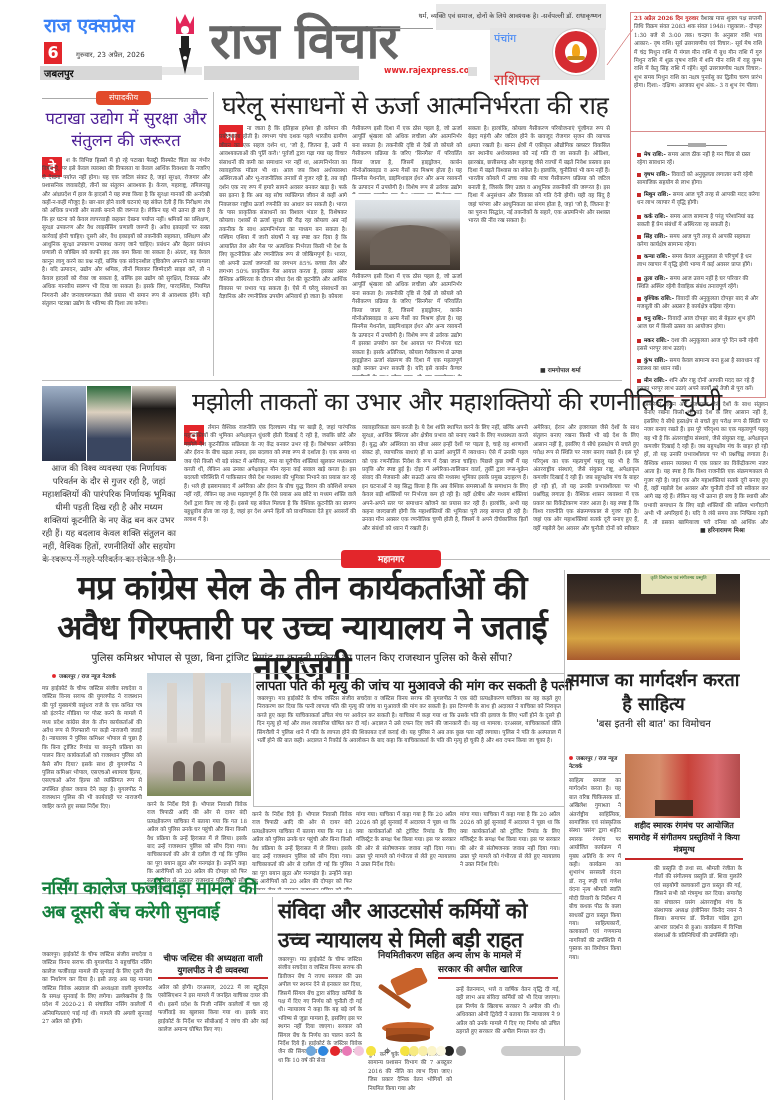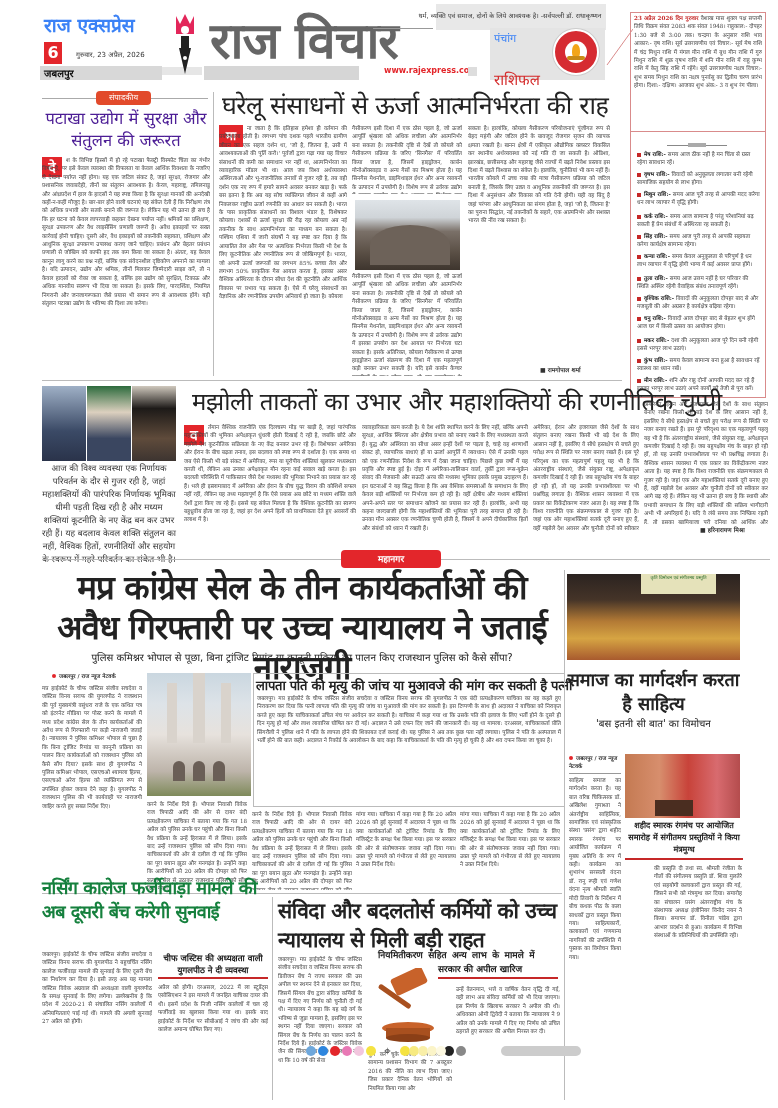--- a/index.html
+++ b/index.html
@@ -73,21 +73,21 @@
   .samaj-sub { left: 567px; top: 716px; width: 173px; font-size: 10px; color: #222; text-align: center; }
   .music-photo { left: 625px; top: 754px; width: 115px; height: 64px; background: linear-gradient(90deg, #c47a52 0%, #d78e6d 30%, #c8433a 55%, #d86b6f 80%, #b44c4d 100%); }
   .music-harmonium { left: 655px; top: 800px; width: 38px; height: 16px; background: #4a2d20; }
   .music-cap { left: 625px; top: 820px; width: 118px; font-size: 8px; line-height: 12px; font-weight: bold; text-align: center; color: #222; }
   .music-underline { left: 625px; top: 858px; width: 118px; height: 2px; background: #c62828; }
   
   .nurse-head { left: 42px; top: 876px; width: 222px; font-size: 18px; line-height: 24px; font-weight: bold; color: #15803d; letter-spacing: -0.5px; white-space: nowrap; }
   .nurse-sub { left: 158px; top: 952px; width: 110px; font-size: 8.5px; line-height: 12px; font-weight: bold; text-align: center; color: #222; }
   .nurse-ul { left: 158px; top: 977px; width: 110px; height: 2px; background: #c62828; }
   .samv-head { left: 278px; top: 897px; width: 285px; font-size: 21px; line-height: 29px; font-weight: bold; color: #222; letter-spacing: -0.5px; white-space: nowrap; }
-  .niyam-1 { left: 378px; top: 948px; font-size: 9px; font-weight: bold; color: #222; white-space: nowrap; font-family: Liberation Mono, monospace; }
+  .niyam-1 { left: 378px; top: 948px; font-size: 9px; font-weight: bold; color: #222; white-space: nowrap; }
   .niyam-2 { left: 438px; top: 962px; font-size: 9px; font-weight: bold; color: #222; white-space: nowrap; }
   .niyam-ul { left: 438px; top: 977px; width: 120px; height: 2px; background: #c62828; }
   .gavel { left: 368px; top: 968px; width: 74px; height: 80px; }
   
   .reg-dot { position: absolute; top: 1046px; width: 10px; height: 10px; border-radius: 50%; }
 </style>
 </head>
 <body>
 
 <div class="abs brand">राज एक्सप्रेस</div>
@@ -214,21 +214,21 @@
 <div class="abs vrule" style="left:564px;top:570px;height:530px;"></div>
 
 <div class="abs hrule" style="left:42px;top:893px;width:520px;"></div>
 <div class="abs nurse-head" style="white-space:normal;">नर्सिंग कालेज फर्जीवाड़ा मामले की अब दूसरी बेंच करेगी सुनवाई</div>
 <div class="abs nurse-sub">चीफ जस्टिस की अध्यक्षता वाली युगलपीठ ने दी व्यवस्था</div>
 <div class="abs nurse-ul"></div>
 <div class="abs body-text" style="left:42px;top:950px;width:110px;height:150px;">जबलपुर। हाईकोर्ट के चीफ जस्टिस संजीव सचदेवा व जस्टिस विनय सराफ की युगलपीठ ने बहुचर्चित नर्सिंग कालेज फर्जीवाड़ा मामले की सुनवाई के लिए दूसरी बेंच का निर्धारण कर दिया है। इसी तरह अब यह मामला जस्टिस विवेक अग्रवाल की अध्यक्षता वाली युगलपीठ के समक्ष सुनवाई के लिए लगेगा। उल्लेखनीय है कि प्रदेश में 2020-21 से संचालित नर्सिंग कालेजों में अनियमितताएं पाई गई थीं। मामले की अगली सुनवाई 27 अप्रैल को होगी।</div>
 <div class="abs body-text" style="left:158px;top:983px;width:110px;height:117px;">अप्रैल को होगी। दरअसल, 2022 में ला स्टूडेंट्स एसोसिएशन ने इस मामले में जनहित याचिका दायर की थी। इसमें प्रदेश के निजी नर्सिंग कालेजों में चल रहे फर्जीवाड़े का खुलासा किया गया था। इसके बाद हाईकोर्ट के निर्देश पर सीबीआई ने जांच की और कई कालेज अमान्य घोषित किए गए।</div>
 <div class="abs vrule" style="left:272px;top:897px;height:203px;"></div>
 
-<div class="abs samv-head" style="white-space:normal;">संविदा और बदलतोर्स कर्मियों को उच्च न्यायालय से मिली बड़ी राहत</div>
+<div class="abs samv-head" style="white-space:normal;">संविदा और आउटसोर्स कर्मियों को उच्च न्यायालय से मिली बड़ी राहत</div>
 <div class="abs body-text" style="left:278px;top:955px;width:84px;height:145px;">जबलपुर। मप्र हाईकोर्ट के चीफ जस्टिस संजीव सचदेवा व जस्टिस विनय सराफ की डिवीजन बेंच ने राज्य सरकार की उस अपील पर स्थगन देने से इनकार कर दिया, जिसमें सिंगल बेंच द्वारा संविदा कर्मियों के पक्ष में दिए गए निर्णय को चुनौती दी गई थी। न्यायालय ने कहा कि यह बड़े वर्ग के भविष्य से जुड़ा मामला है, इसलिए इस पर स्थगन नहीं दिया जाएगा। सरकार को सिंगल बेंच के निर्णय का पालन करने के निर्देश दिये हैं। हाईकोर्ट के जस्टिस विवेक जैन की सिंगल बेंच ने 9 अप्रैल को कहा था कि 10 वर्ष की सेवा</div>
 <div class="abs niyam-1">नियमितीकरण सहित अन्य लाभ के मामले में</div>
 <div class="abs niyam-2">सरकार की अपील खारिज</div>
 <div class="abs niyam-ul"></div>
 <svg class="abs gavel" viewBox="0 0 74 80">
   <rect x="24" y="4" width="34" height="18" rx="3" fill="#c8622a" transform="rotate(-25 41 13)"></rect>
   <rect x="8" y="26" width="38" height="5" rx="2" fill="#a8501f" transform="rotate(35 27 28)"></rect>
   <ellipse cx="40" cy="60" rx="26" ry="6" fill="#c8622a"></ellipse>
   <rect x="18" y="60" width="44" height="10" fill="#a8501f"></rect>
   <ellipse cx="40" cy="70" rx="22" ry="4" fill="#8a3f17"></ellipse>

